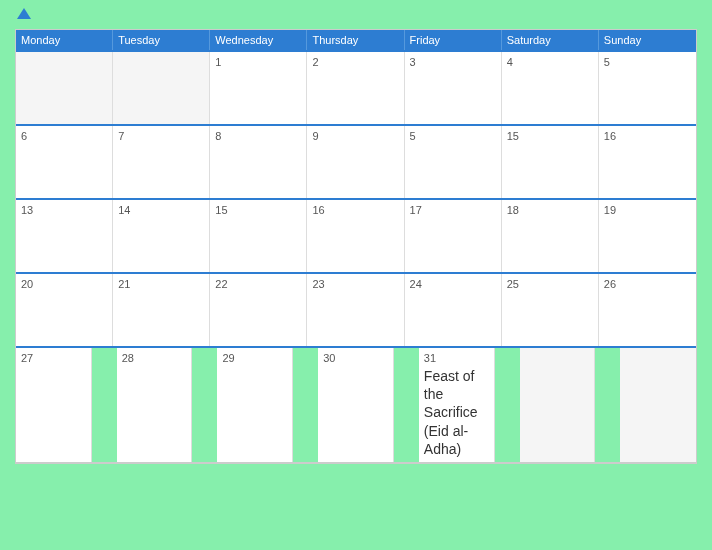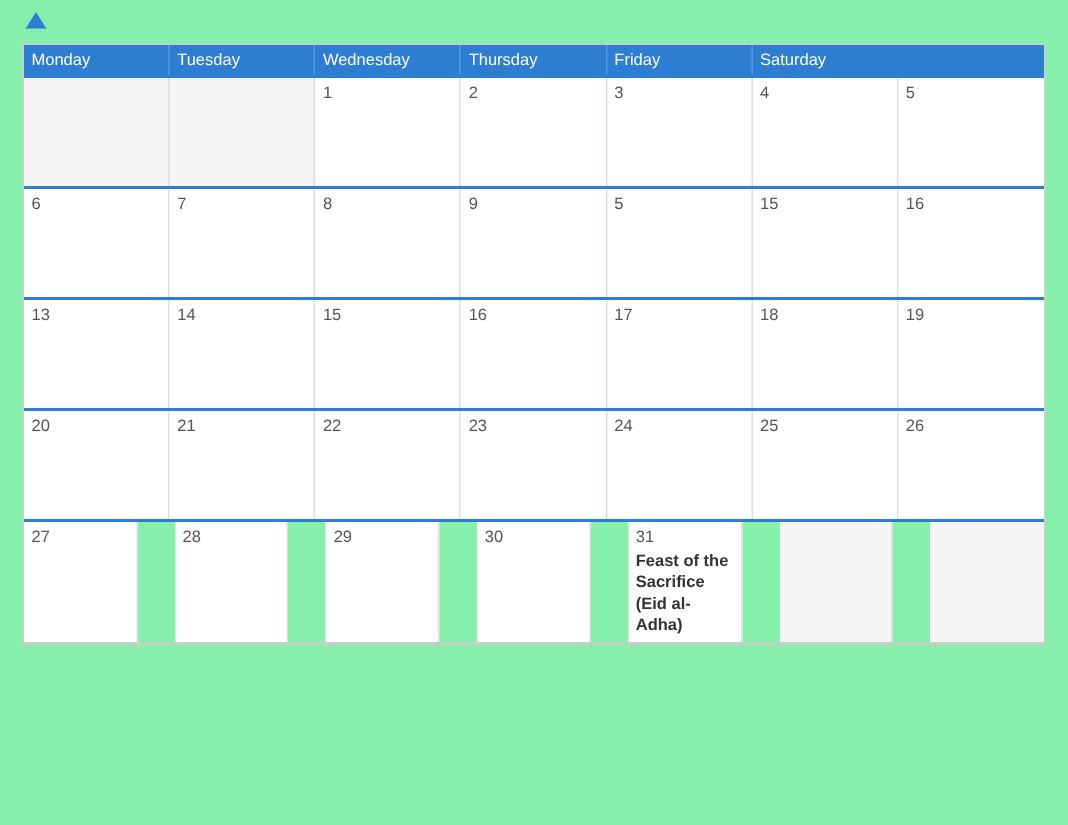--- a/index.html
+++ b/index.html
@@ -96,25 +96,24 @@
     .day-cell.empty {
       background: #f5f5f5;
     }
     .day-num {
       font-size: 11px;
       color: #555;
       display: block;
       margin-bottom: 2px;
     }
     .event-text {
-      font-size: 11px;
+      font-size: 14px;
       color: #333;
       line-height: 1.3;
       margin-top: 3px;
-      font-weight: bold;
     }
     .week-row:last-child {
       border-bottom: 1px solid #ccc;
       gap: 25px;
     }
     .calendar-outer {
       border: 1px solid #ccc;
     }
   </style>
 </head>
@@ -134,20 +133,21 @@
   </div>
 
   <div class="calendar-outer">
     <div class="day-headers">
     <div class="day-header">Monday</div>
         <div class="day-header">Tuesday</div>
         <div class="day-header">Wednesday</div>
         <div class="day-header">Thursday</div>
         <div class="day-header">Friday</div>
         <div class="day-header">Saturday</div>
+        <div class="day-header">Sunday</div>
       </div>
 
   <div class="week-row">
         <div class="day-cell empty"></div>
         <div class="day-cell empty"></div>
         <div class="day-cell">
           <span class="day-num">1</span>
         </div>
         <div class="day-cell">
           <span class="day-num">2</span>

